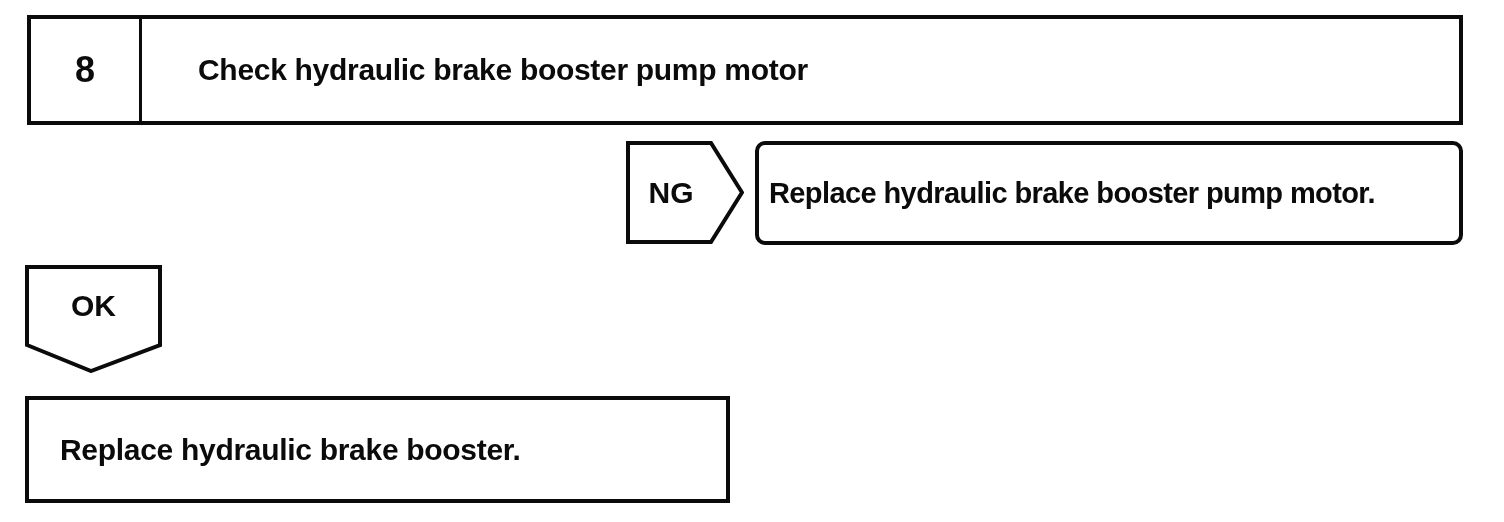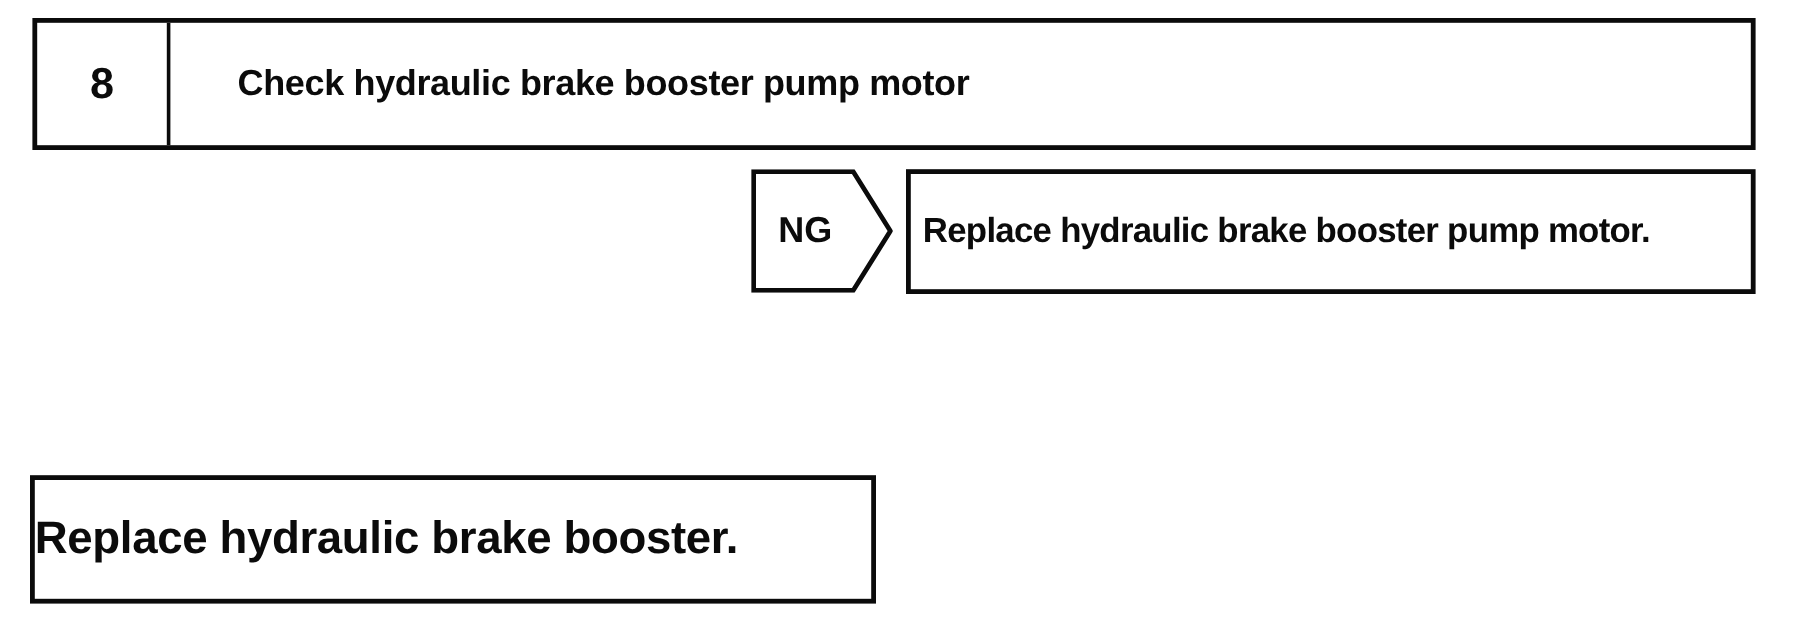--- a/index.html
+++ b/index.html
@@ -54,28 +54,30 @@
   
   .ng-box {
     left: 755px;
     top: 141px;
     width: 708px;
     height: 104px;
     padding-left: 10px;
     font-size: 29px;
     letter-spacing: -0.6px;
     white-space: nowrap;
+    border-radius: 10px;
   }
   
   .ok-box {
     left: 25px;
     top: 396px;
     width: 705px;
     height: 107px;
-    font-size: 38px;
+    padding-left: 31px;
+    font-size: 30px;
     letter-spacing: -0.3px;
     white-space: nowrap;
   }
   
   .connector {
     position: absolute;
   }
   .connector svg {
     display: block;
   }
@@ -129,18 +131,24 @@
     <svg width="118" height="103" viewBox="0 0 118 103">
       <polygon points="2,2 85,2 116,51.5 85,101 2,101" fill="#ffffff" stroke="#0b0b0b" stroke-width="4" stroke-linejoin="miter"></polygon>
     </svg>
     <span class="connector-label">NG</span>
   </div>
 
   <div class="box ng-box">
     <span>Replace hydraulic brake booster pump motor.</span>
   </div>
 
+  <div class="connector ok-connector">
+    <svg width="137" height="108" viewBox="0 0 137 108">
+      <polygon points="2,2 135,2 135,80 66,106 2,80" fill="#ffffff" stroke="#0b0b0b" stroke-width="4" stroke-linejoin="miter"></polygon>
+    </svg>
+    <span class="connector-label">OK</span>
+  </div>
 
   <div class="box ok-box">
     <span>Replace hydraulic brake booster.</span>
   </div>
 
 </div>
 
 </body></html>

